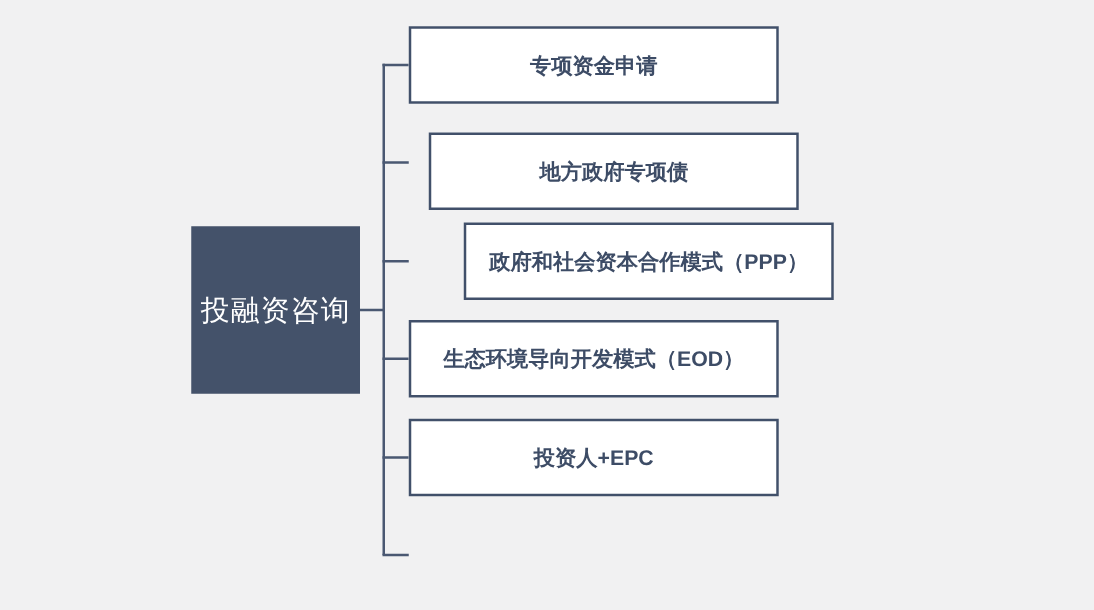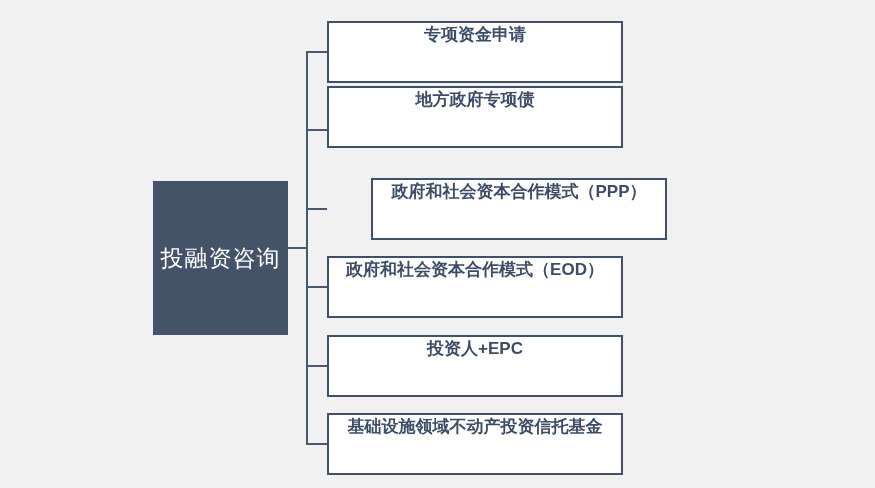--- a/index.html
+++ b/index.html
@@ -17,48 +17,48 @@
   }
   .canvas {
     position: relative;
     width: 875px; height: 488px;
     background: var(--background);
     overflow: hidden;
   }
   .root-node {
     position: absolute;
     left: 153px; top: 181px;
-    width: 135px; height: 154px;
+    width: 135px; height: 134px;
     background: var(--root-fill);
     color: #ffffff;
     display: flex;
     flex-direction: column;
     align-items: center;
     justify-content: center;
     font-size: 23px;
     line-height: 37px;
     text-align: center;
     letter-spacing: 1px;
   }
   .branch-box {
     position: absolute;
     left: 327px;
     width: 296px; height: 62px;
     background: var(--box-fill);
     border: 2px solid var(--box-border);
     display: flex;
-    align-items: flex-start;
+    align-items: center;
     justify-content: center;
     color: var(--text);
     font-size: 17px;
     font-weight: bold;
     text-align: center;
   }
   .branch-1 { top: 21px; }
-  .branch-2 { top: 86px; }
+  .branch-2 { top: 106px; margin-left: 16px; }
   .branch-3 { top: 178px; margin-left: 44px; }
   .branch-4 { top: 256px; }
   .branch-5 { top: 335px; }
   .branch-6 { top: 413px; }
   .connector { position: absolute; background: var(--connector); }
   .trunk { left: 306px; top: 51px; width: 2px; height: 393px; }
   .root-link { left: 288px; top: 247px; width: 20px; height: 2px; }
   .stub { left: 306px; width: 21px; height: 2px; }
   .stub-1 { top: 51px; }
   .stub-2 { top: 129px; }
@@ -88,22 +88,19 @@
   <div class="branch-box branch-1">
     <span>专项资金申请</span>
   </div>
   <div class="branch-box branch-2">
     <span>地方政府专项债</span>
   </div>
   <div class="branch-box branch-3">
     <span>政府和社会资本合作模式（PPP）</span>
   </div>
   <div class="branch-box branch-4">
-    <span>政府和社会资本合作模式（EOD）</span>
+    <span>生态环境导向开发模式（EOD）</span>
   </div>
   <div class="branch-box branch-5">
     <span>投资人+EPC</span>
-  </div>
-  <div class="branch-box branch-6">
-    <span>基础设施领域不动产投资信托基金</span>
   </div>
 
 </div>
 
 </body></html>

